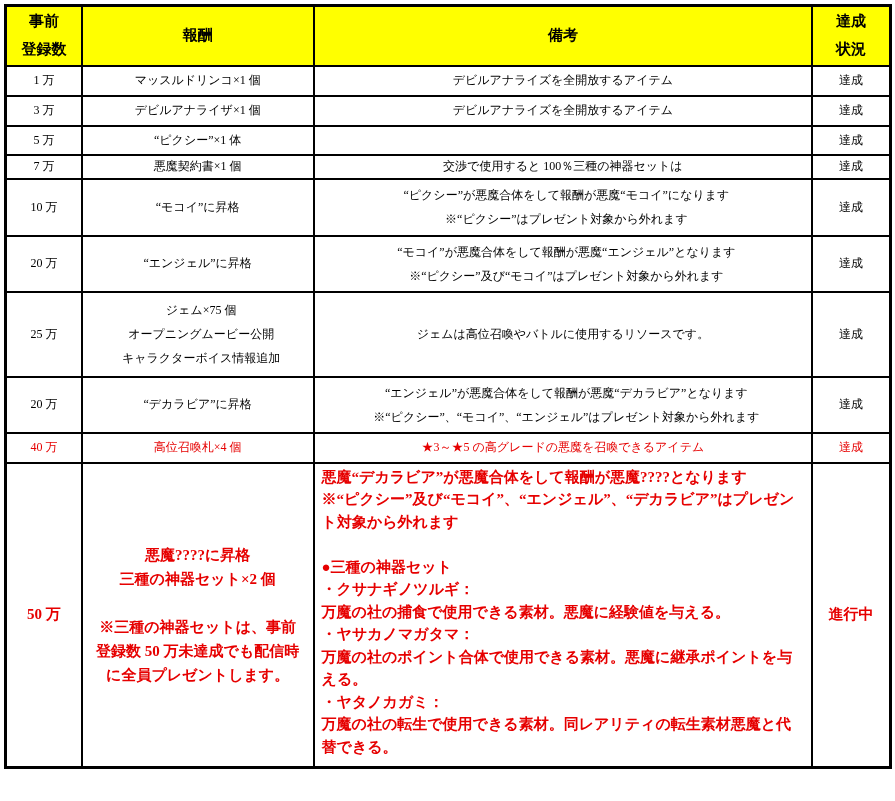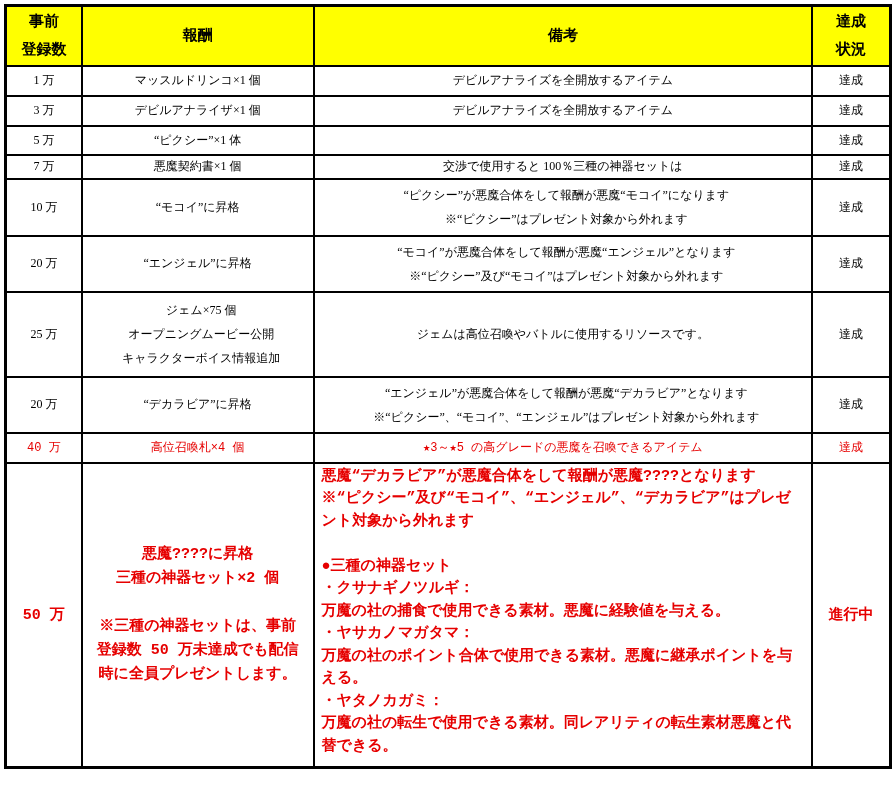--- a/index.html
+++ b/index.html
@@ -37,21 +37,21 @@
   tr.rh30{height:30px;}
   tr.rh29{height:29px;}
   tr.rh31{height:24px;}
   tr.rh57{height:57px;}
   tr.rh56{height:56px;}
   tr.rh85{height:85px;}
   tr.rh305{height:305px;}
 
   td.multiline{line-height:2.0;padding-left:11px;}
 
-  tr.red-row td{color:#e60000;font-family:Liberation Mono, monospace;}
+  tr.red-row td{color:#e60000;}
   tr.bold-row td{font-weight:bold;font-size:15px;}
   tr.row-final td.note-cell{
     text-align:left;
     vertical-align:top;
     line-height:1.5;
     padding:2px 7px;
   }
   tr.row-final td.reward-cell{
     line-height:1.6;
     padding:2px 10px;

